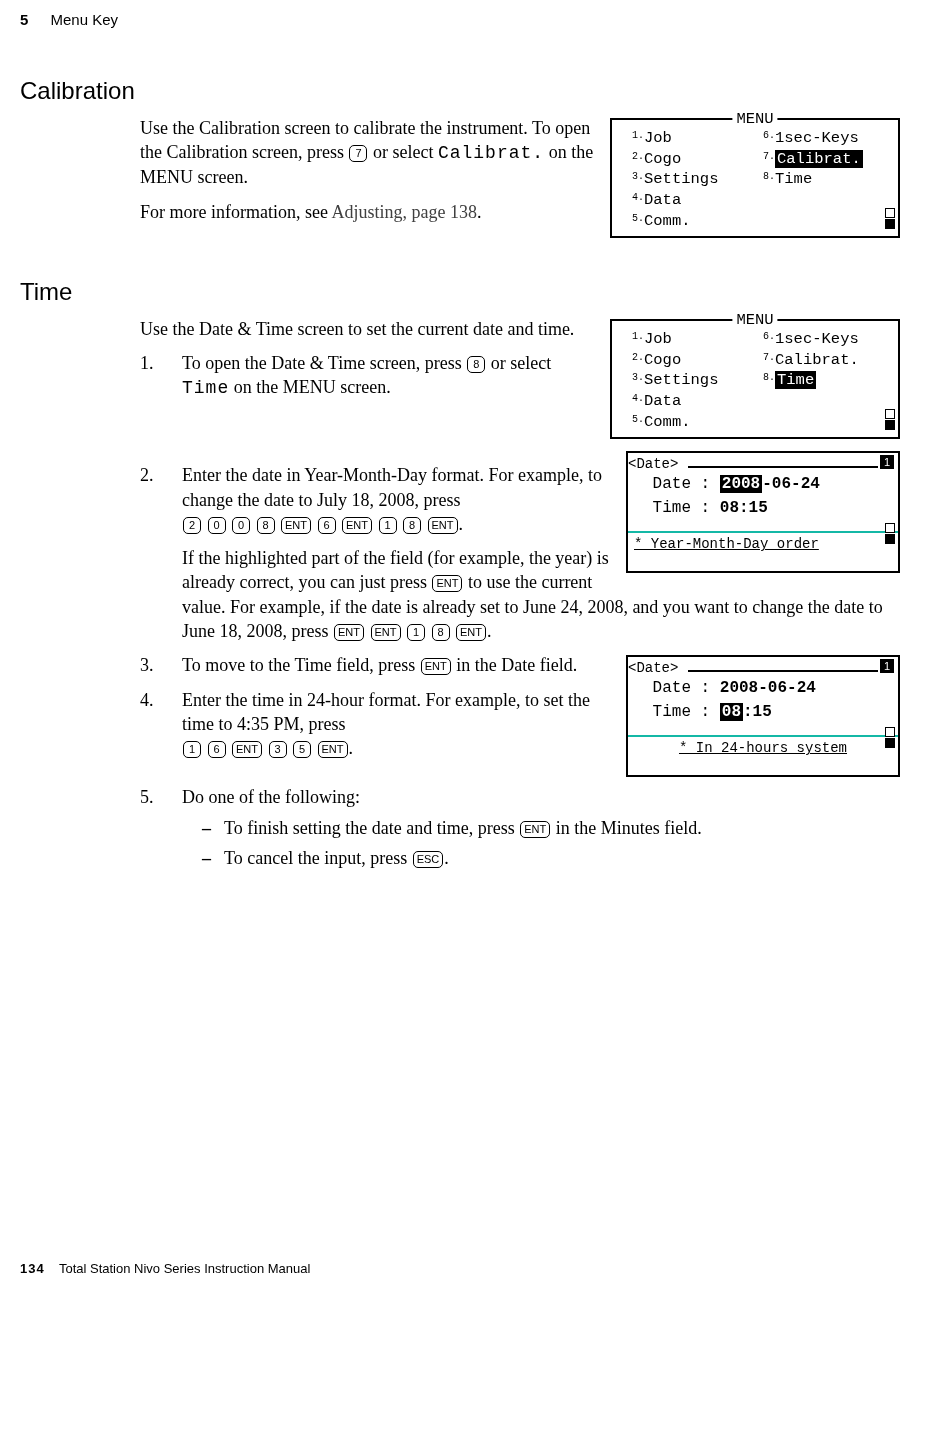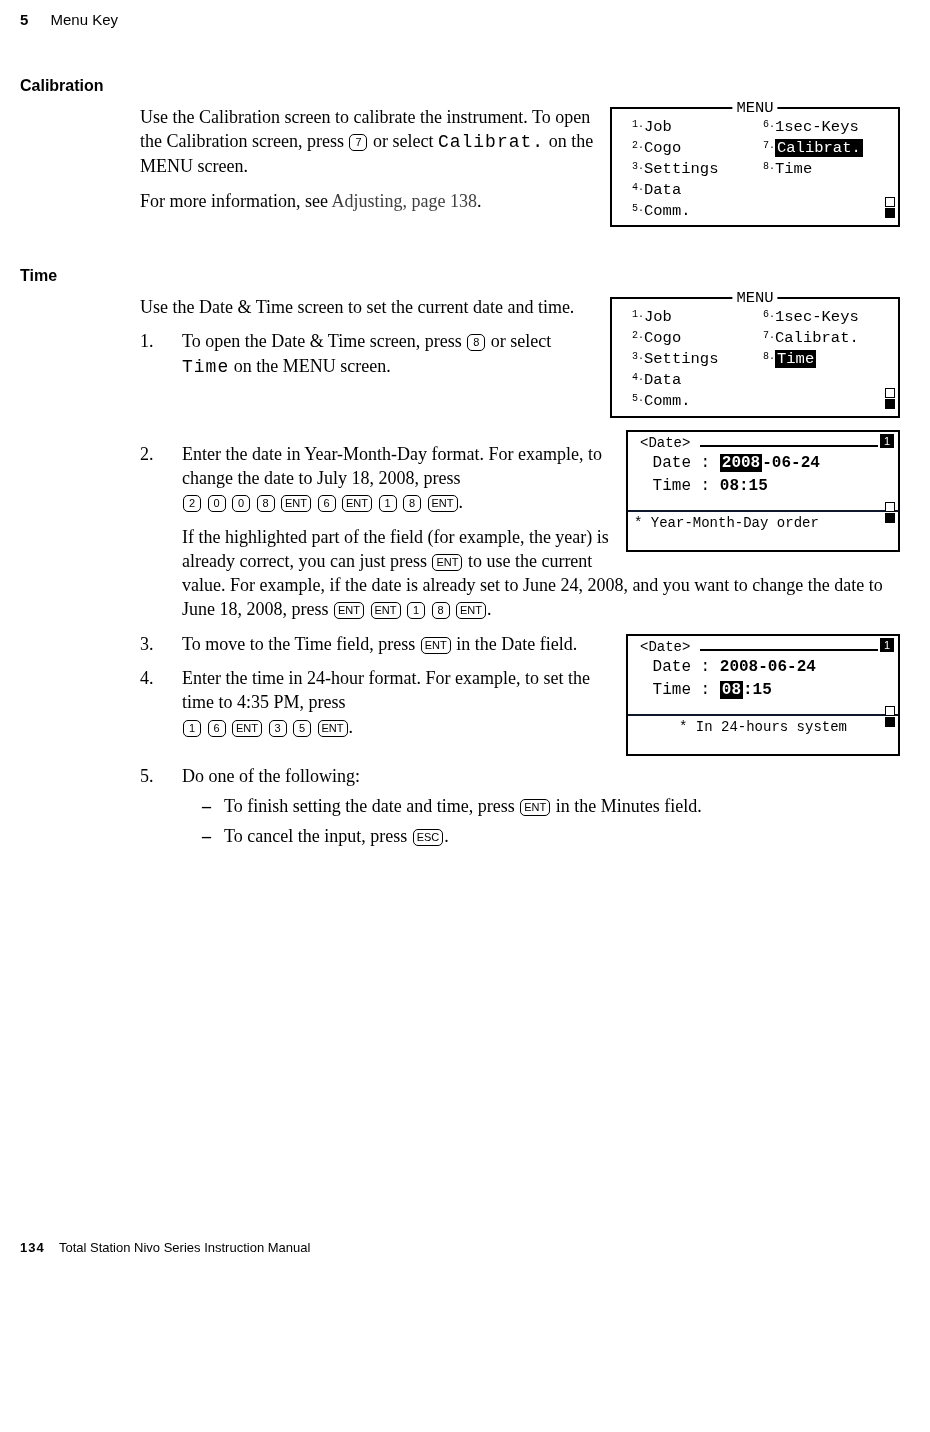--- a/index.html
+++ b/index.html
@@ -12,22 +12,22 @@
     line-height: 1.35;
   }
   .header {
     font-family: Arial, Helvetica, sans-serif;
     font-size: 15px;
     margin-bottom: 45px;
   }
   .header .chapnum { font-weight: bold; margin-right: 18px; }
   h2 {
     font-family: Arial, Helvetica, sans-serif;
-    font-weight: bold;
-    font-size: 16px;
+    font-weight: normal;
+    font-size: 24px;
     margin: 0 0 8px 0;
   }
   .body-indent {
     margin-left: 120px;
   }
   p { margin: 6px 0 10px 0; }
   a.link { color: #404040; text-decoration: none; }
   .mono { font-family: "Courier New", monospace; letter-spacing: 1px; }
   .key {
     display: inline-block;
@@ -104,35 +104,36 @@
     position: absolute;
     right: 3px;
     bottom: 6px;
     font-size: 10px;
     line-height: 10px;
   }
   .side-bits div {
     width: 8px; height: 8px; border:1px solid #000; margin:1px 0; background:#fff;
   }
   .date-screen { padding: 0; height: 118px; }
-  .date-title-wrap { padding: 2px 4px 0 12px; font-size:14px; position:relative; }
+  .date-title-wrap { padding: 2px 4px 0 0; font-size:14px; position:relative; }
   .date-title-wrap .rule { border-top:2px solid #000; margin-top:-8px; margin-left:60px; margin-right:16px; }
   .date-title-wrap .corner {
     position:absolute; right:4px; top:2px; width:14px; height:14px; background:#000; color:#fff;
     font-size:11px; text-align:center; line-height:14px; font-family:Arial;
   }
   .date-body { padding: 4px 9px; font-size:16px; }
   .date-row { margin:2px 0; }
   .date-label-r { display:inline-block; width:54px; text-align:right; }
   .date-foot {
-    border-top:2px solid #0f172a;
+    border-top:2px solid #14b8a6;
     margin-top:6px;
     padding:2px 6px 4px 6px;
     font-size:14px;
     text-align:left;
+    text-decoration:underline;
   }
   .footer {
     font-family: Arial, Helvetica, sans-serif;
     font-size: 13px;
     margin-top: 380px;
   }
   .footer b { letter-spacing: 1px; }
   .clearfix::after { content:""; display:block; clear:both; }
 </style>
 </head>

